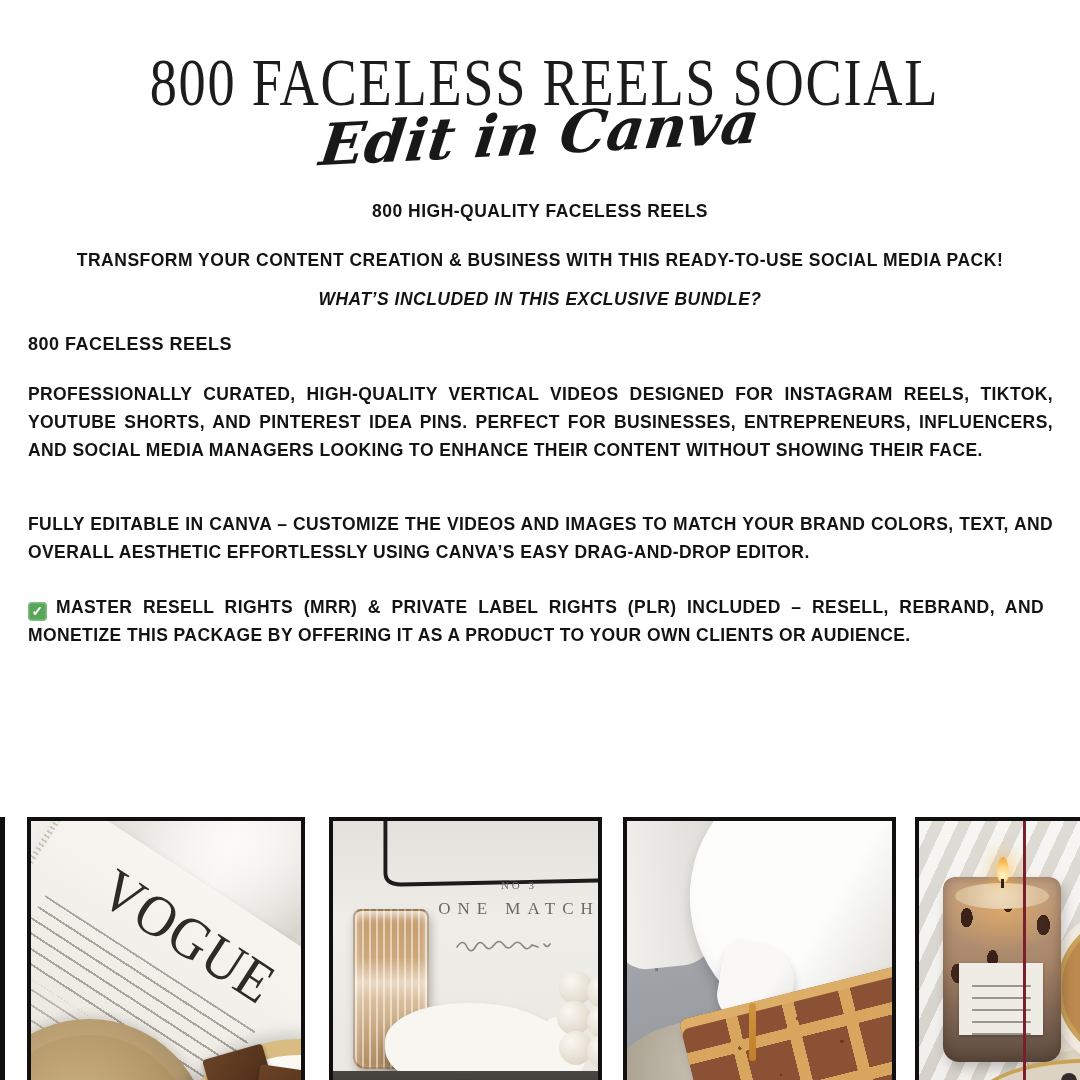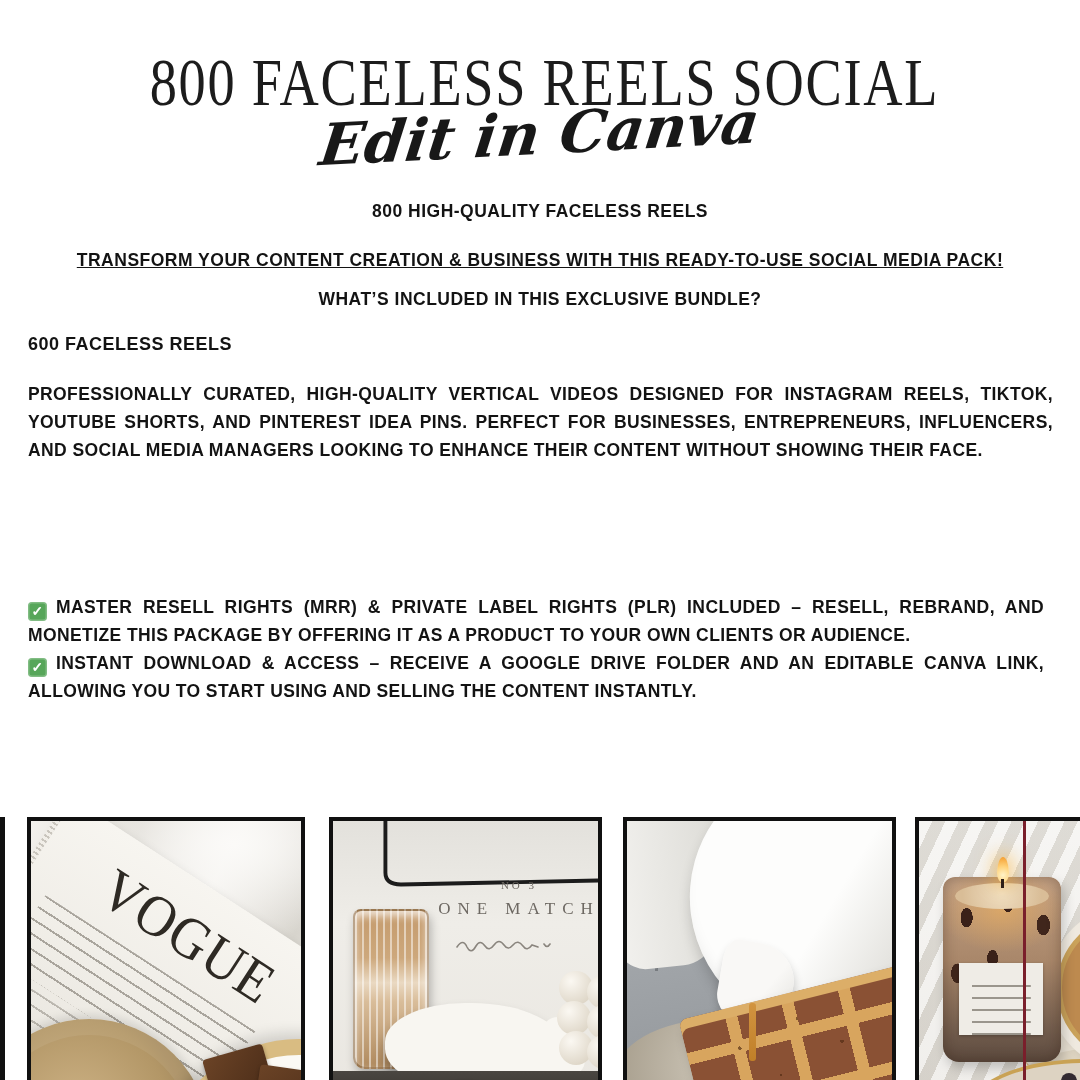--- a/index.html
+++ b/index.html
@@ -11,21 +11,21 @@
   .hero-title span{display:inline-block;font-family:"Liberation Serif",serif;font-weight:400;
         font-size:64px;letter-spacing:2px;transform:scaleX(.85) scaleY(1.05);transform-origin:center;
         color:#1c1c1c;white-space:nowrap;}
   .hero-script{position:absolute;top:100px;left:0;width:100%;text-align:center;}
   .hero-script span{display:inline-block;font-family:"DejaVu Serif",serif;font-style:italic;
         font-weight:600;font-size:58px;transform:skewX(-10deg) rotate(-3deg);color:#181818;}
 
   
   .tag{position:absolute;left:0;width:100%;text-align:center;font-weight:bold;
        font-size:17.5px;letter-spacing:.5px;color:#131313;}
-  .tag1{top:201px;} .tag2{top:250px;text-decoration:underline;} .tag3{top:289px;}
+  .tag1{top:201px;} .tag2{top:250px;} .tag3{top:289px;font-style:italic;}
 
   
   .sec-heading{position:absolute;top:334px;left:28px;font-weight:bold;font-size:18px;letter-spacing:.5px;}
   .para{position:absolute;left:28px;right:27px;text-align:justify;font-weight:bold;
         font-size:17.5px;letter-spacing:.4px;line-height:28px;margin:0;}
   .para1{top:380px;} .para2{top:510px;}
   .bullets{position:absolute;top:593px;left:28px;right:36px;}
   .bullet{margin:0;text-align:justify;font-weight:bold;font-size:17.5px;letter-spacing:.4px;line-height:28px;}
   .check{display:inline-block;width:19px;height:19px;border-radius:4px;background:#57a65a;
          color:#fff;font-size:14px;line-height:19px;text-align:center;font-weight:bold;
@@ -171,26 +171,26 @@
     <span>800 FACELESS REELS SOCIAL</span>
   </div>
   <div class="hero-script">
     <span>Edit in Canva</span>
   </div>
 
   <div class="tag tag1">800 HIGH-QUALITY FACELESS REELS</div>
   <div class="tag tag2">TRANSFORM YOUR CONTENT CREATION &amp; BUSINESS WITH THIS READY-TO-USE SOCIAL MEDIA PACK!</div>
   <div class="tag tag3">WHAT’S INCLUDED IN THIS EXCLUSIVE BUNDLE?</div>
 
-  <div class="sec-heading">600 FACELESS REELS</div>
+  <div class="sec-heading">800 FACELESS REELS</div>
   <p class="para para1">PROFESSIONALLY CURATED, HIGH-QUALITY VERTICAL VIDEOS DESIGNED FOR INSTAGRAM REELS, TIKTOK, YOUTUBE SHORTS, AND PINTEREST IDEA PINS. PERFECT FOR BUSINESSES, ENTREPRENEURS, INFLUENCERS, AND SOCIAL MEDIA MANAGERS LOOKING TO ENHANCE THEIR CONTENT WITHOUT SHOWING THEIR FACE.</p>
+  <p class="para para2">FULLY EDITABLE IN CANVA – CUSTOMIZE THE VIDEOS AND IMAGES TO MATCH YOUR BRAND COLORS, TEXT, AND OVERALL AESTHETIC EFFORTLESSLY USING CANVA’S EASY DRAG-AND-DROP EDITOR.</p>
 
   <div class="bullets">
     <p class="bullet"><span class="check">✓</span><span>MASTER RESELL RIGHTS (MRR) &amp; PRIVATE LABEL RIGHTS (PLR) INCLUDED – RESELL, REBRAND, AND MONETIZE THIS PACKAGE BY OFFERING IT AS A PRODUCT TO YOUR OWN CLIENTS OR AUDIENCE.</span></p>
-    <p class="bullet"><span class="check">✓</span><span>INSTANT DOWNLOAD &amp; ACCESS – RECEIVE A GOOGLE DRIVE FOLDER AND AN EDITABLE CANVA LINK, ALLOWING YOU TO START USING AND SELLING THE CONTENT INSTANTLY.</span></p>
   </div>
 
   <div class="photo-strip">
     <div class="edge-bar"></div>
 
     <div class="photo p1">
       <div class="magazine">
         <div class="mag-edge"></div>
         <div class="vogue-word">VOGUE</div>
         <div class="toc-lines"></div>

